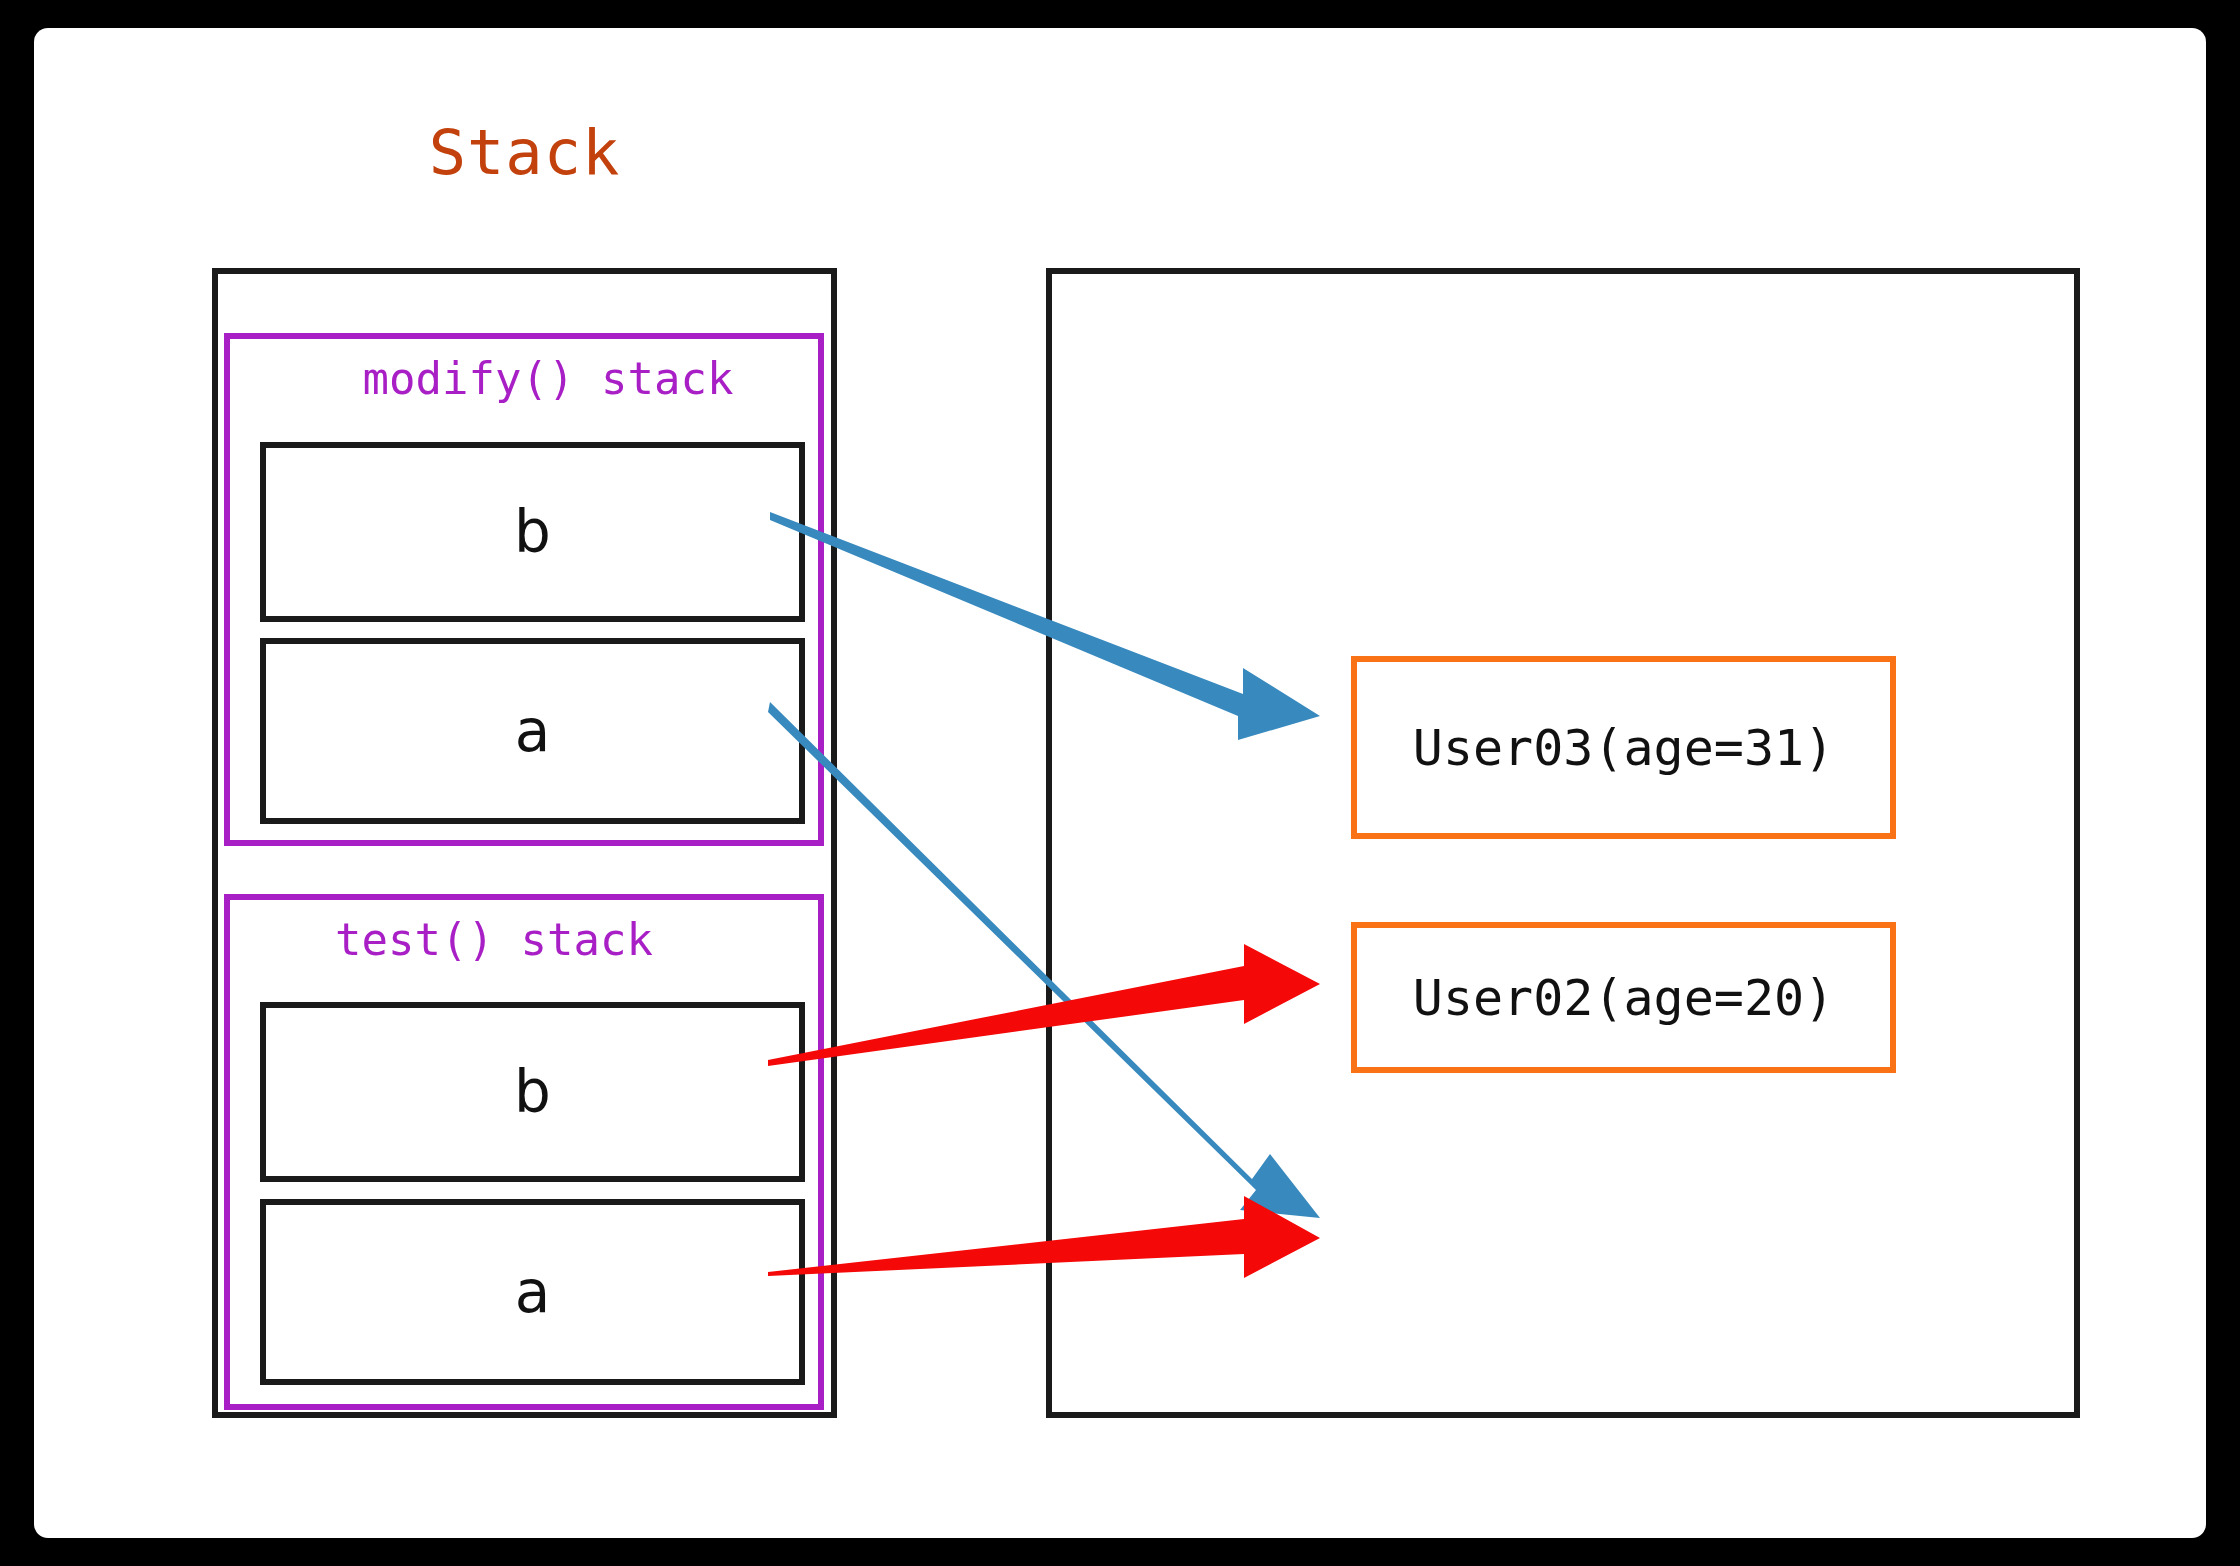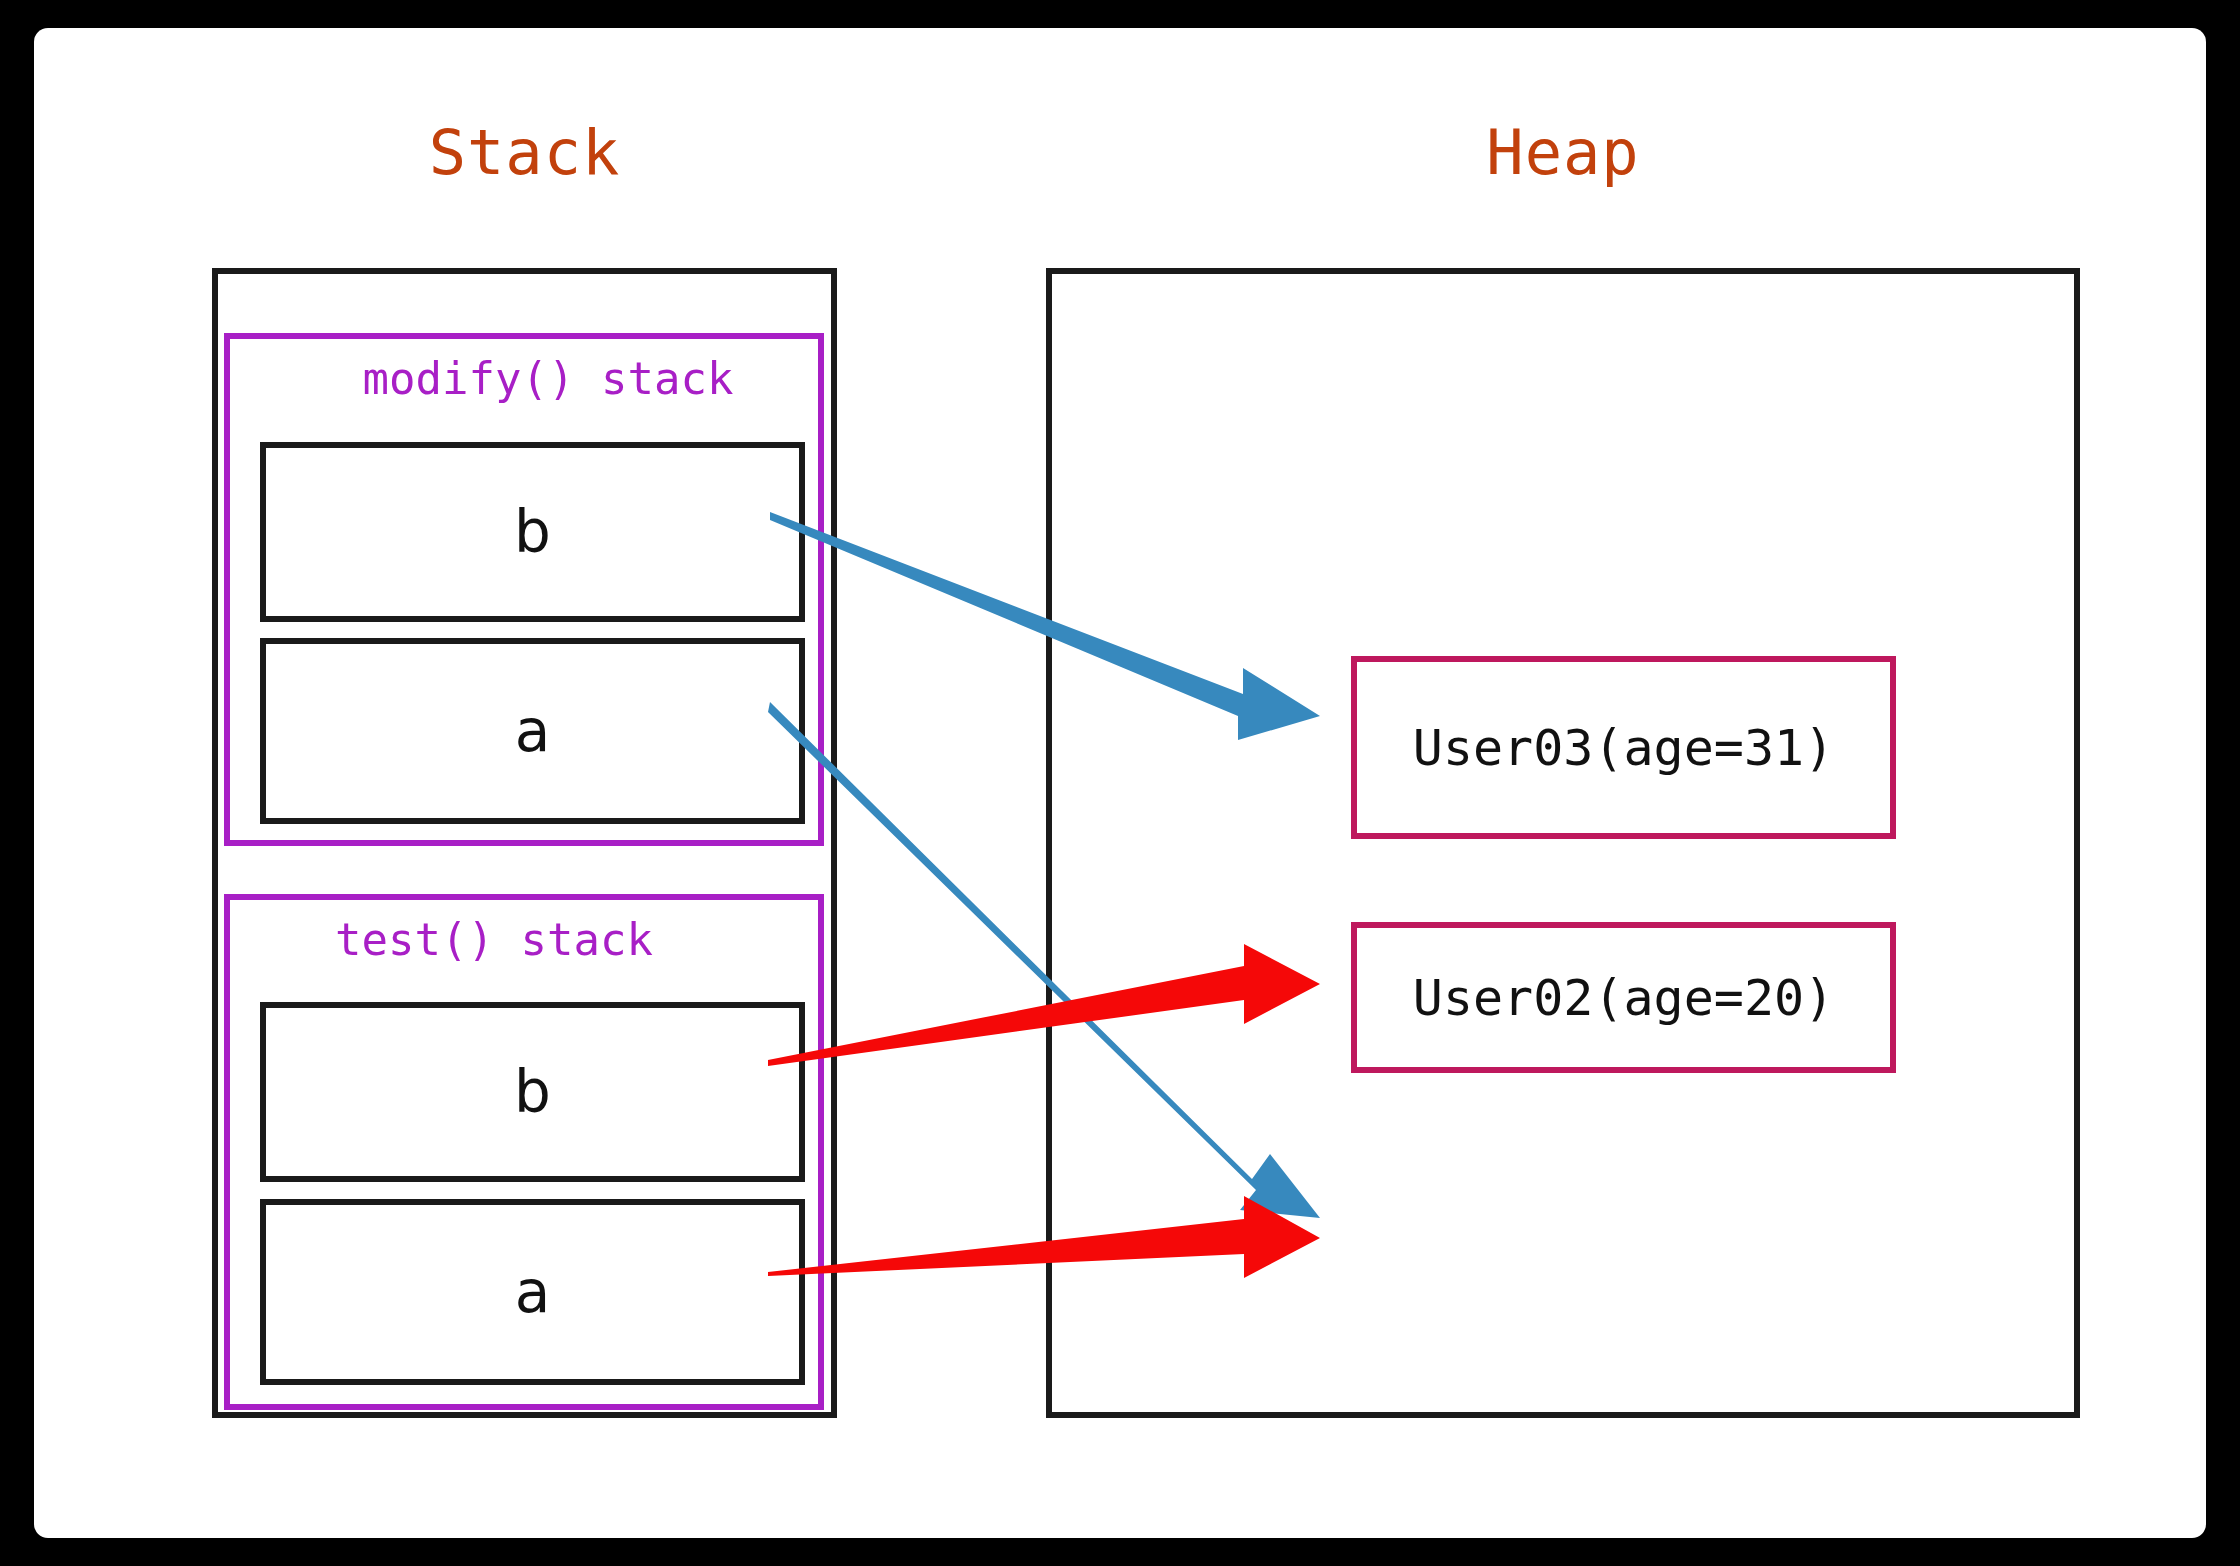--- a/index.html
+++ b/index.html
@@ -91,21 +91,21 @@
     color: #111111;
   }
   #slot-modify-b { left: 226px; top: 414px; width: 545px; height: 180px; }
   #slot-modify-a { left: 226px; top: 610px; width: 545px; height: 186px; }
   #slot-test-b   { left: 226px; top: 974px; width: 545px; height: 180px; }
   #slot-test-a   { left: 226px; top: 1171px; width: 545px; height: 186px; }
 
   
   .heap-obj {
     position: absolute;
-    border: 6px solid #be185d;
+    border: 6px solid #f97316;
     box-sizing: border-box;
     background: #ffffff;
     display: flex;
     align-items: center;
     justify-content: center;
     font-family: "DejaVu Sans Mono", monospace;
     font-size: 50px;
     color: #111111;
     letter-spacing: 0px;
   }
@@ -122,21 +122,20 @@
     pointer-events: none;
   }
 </style>
 </head>
 <body>
 
 <div id="frame">
   <div id="canvas">
 
     <div class="section-title" id="stack-title">Stack</div>
-    <div class="section-title" id="heap-title">Heap</div>
 
     <div class="region-box" id="stack-region"></div>
 
     <div class="frame-box" id="modify-frame"></div>
     <div class="frame-label" id="modify-label">modify() stack</div>
 
     <div class="slot" id="slot-modify-b">
       <span>b</span>
     </div>
     <div class="slot" id="slot-modify-a">

